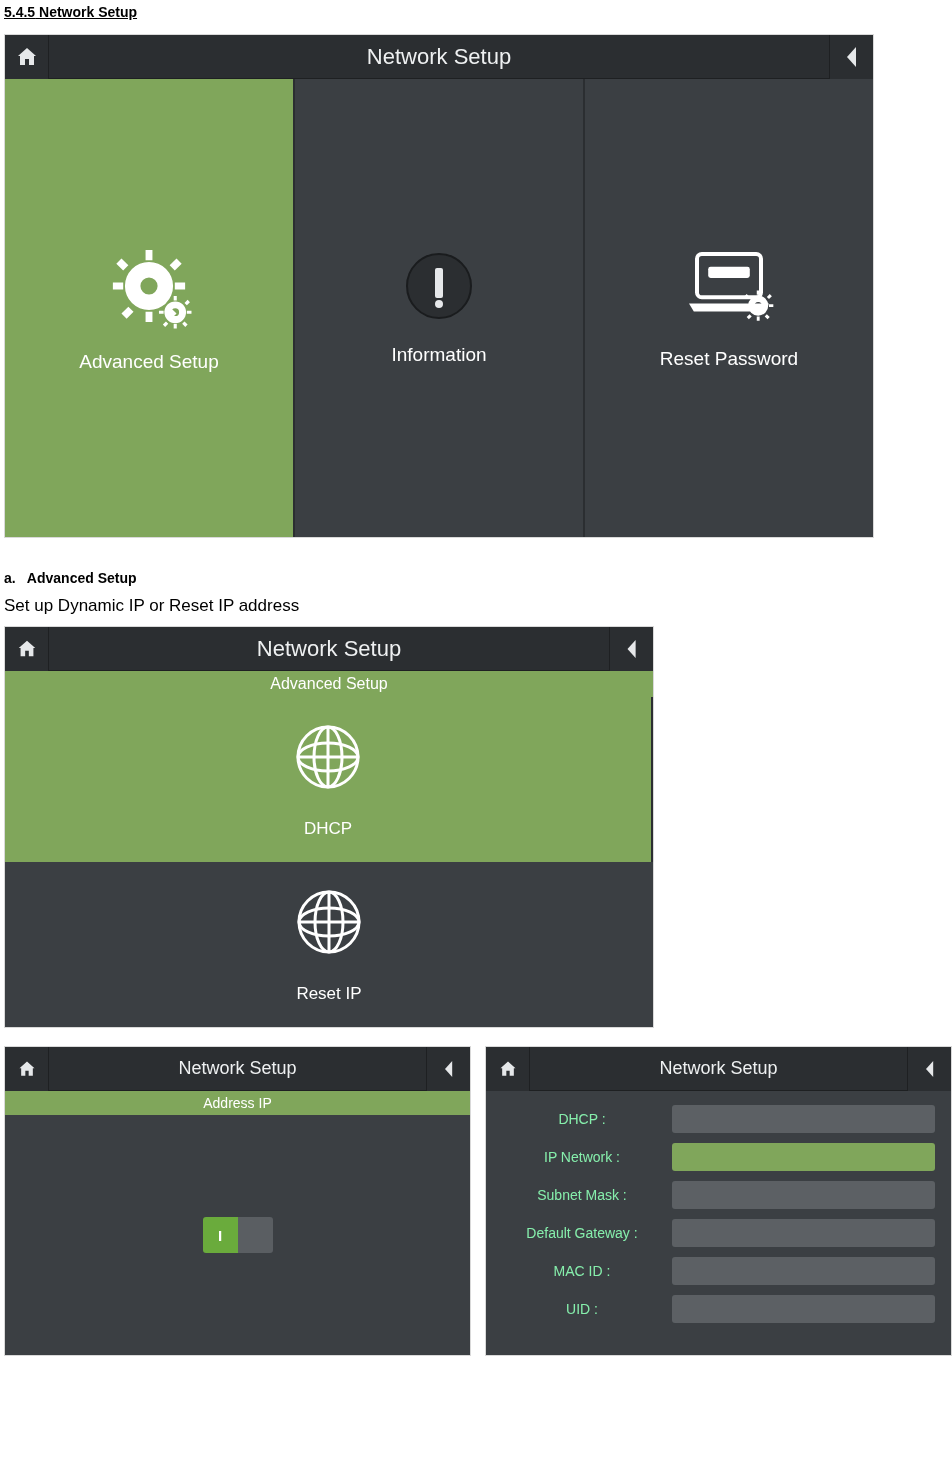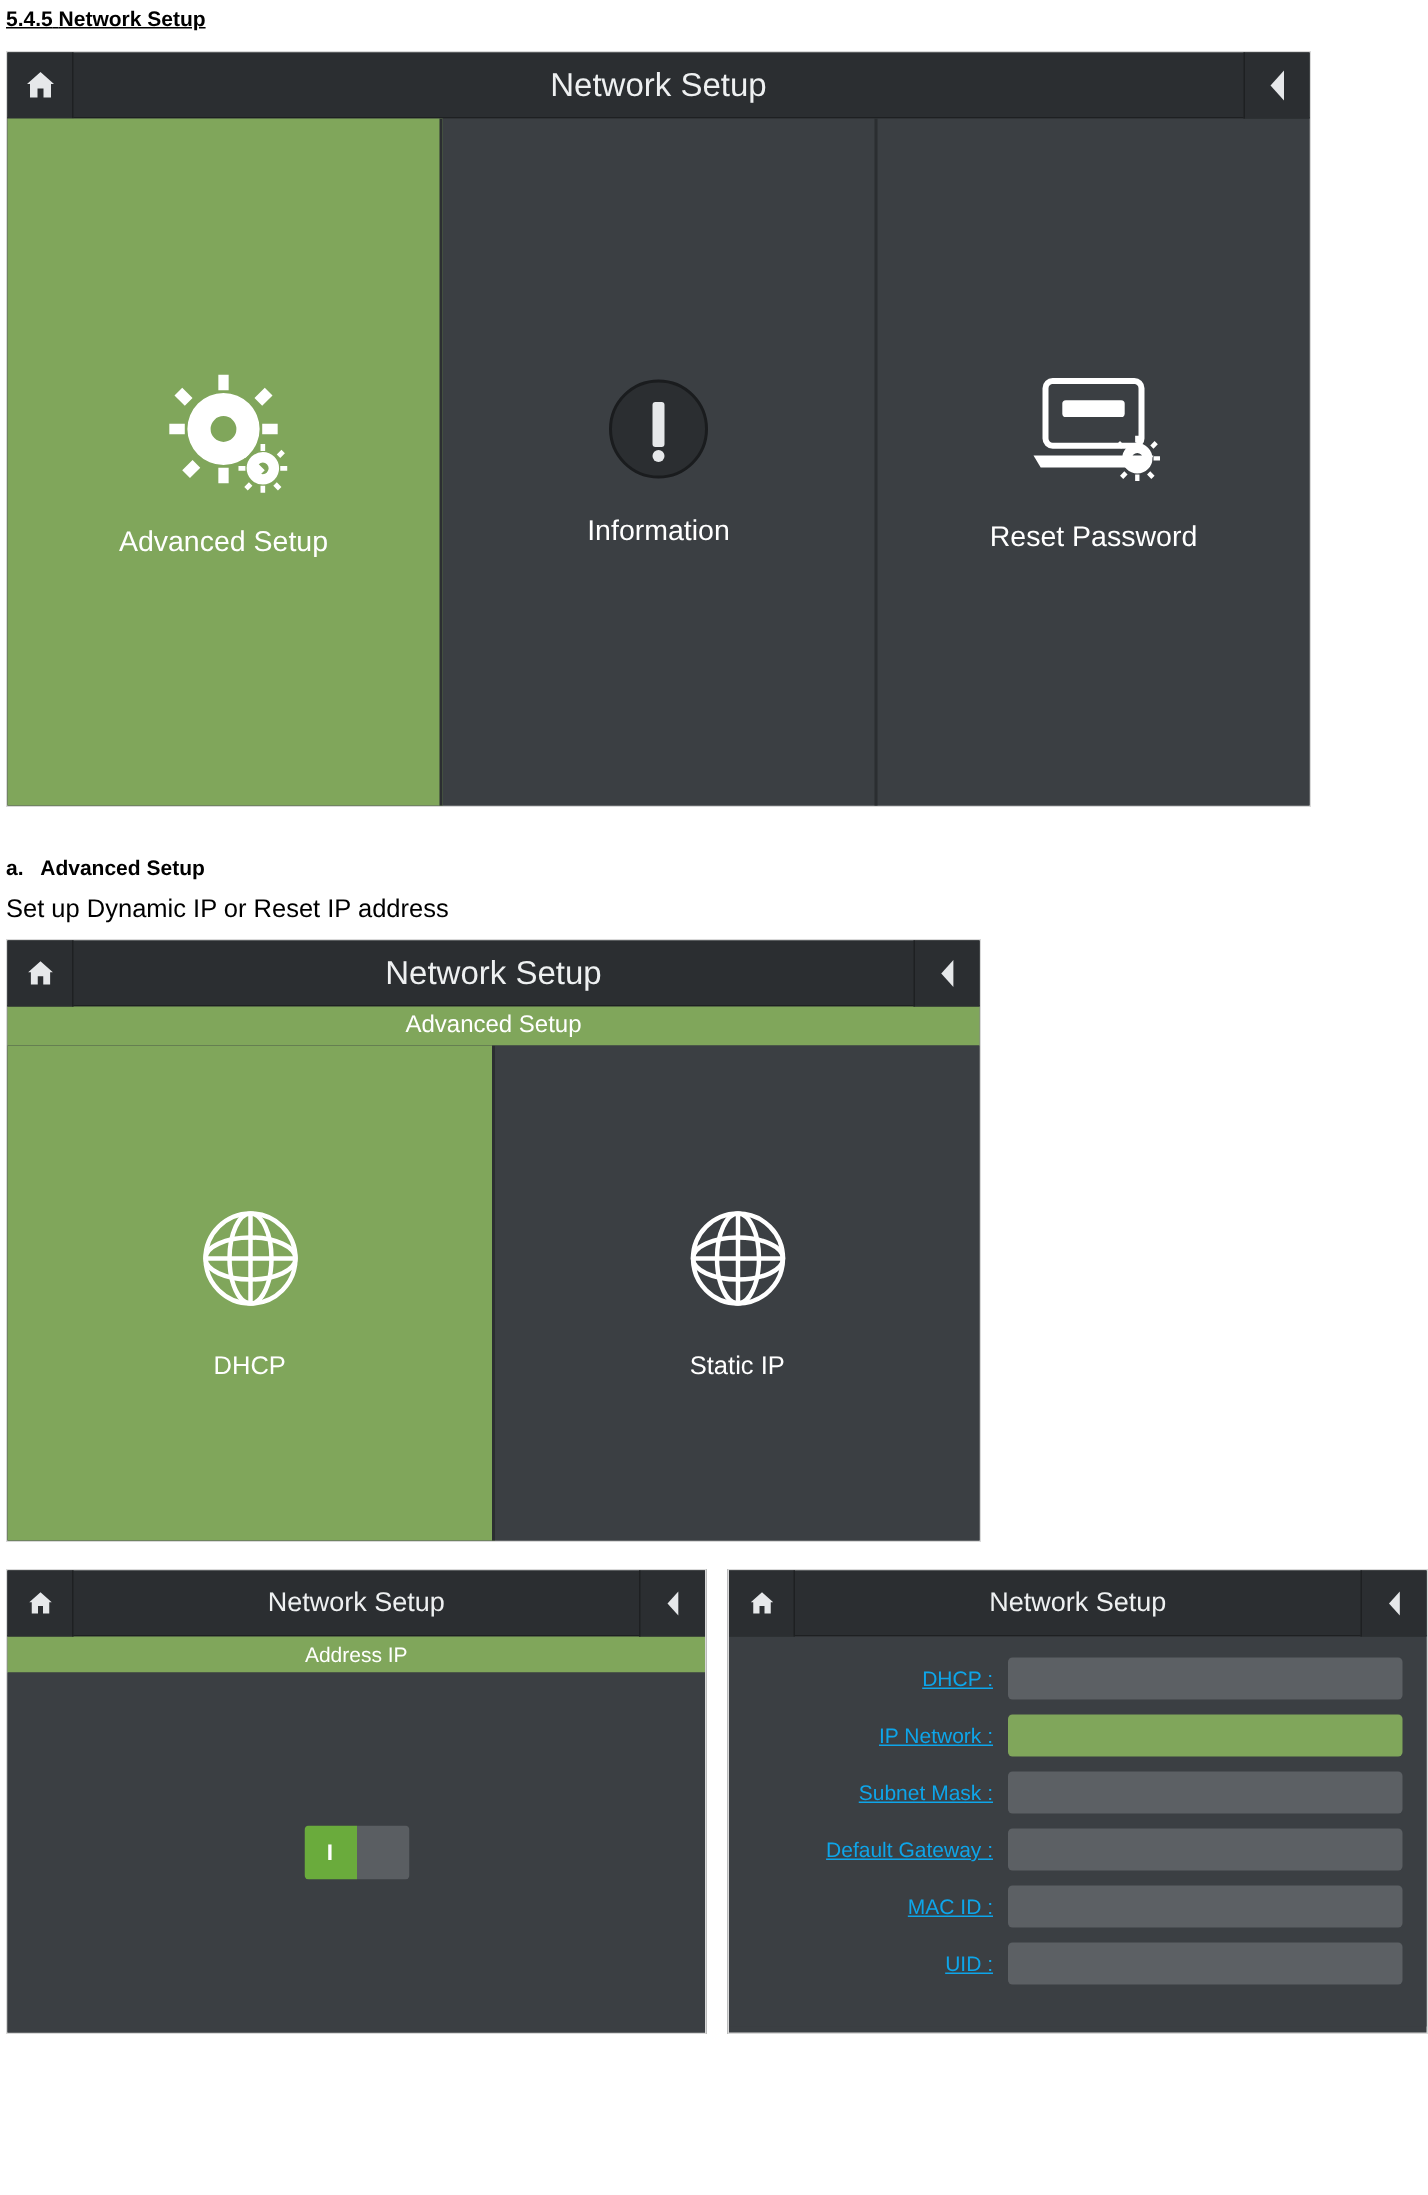--- a/index.html
+++ b/index.html
@@ -24,35 +24,35 @@
 
   
   .tiles3 { display:flex; height:458px; }
   .tile { flex:1; display:flex; flex-direction:column; align-items:center; justify-content:center; gap:22px; border-right:2px solid #2b2e31; color:#fff; font-size:19px; }
   .tile:last-child { border-right:none; }
   .tile.active { background:#80a65b; }
   .tile-label { font-weight:400; }
 
   
   .panel.mid { width: 650px; }
-  .tiles2 { display:flex; height:330px; }
+  .tiles2 { display:flex; height:330px;flex-direction:column; }
   .tile2 { flex:1; display:flex; flex-direction:column; align-items:center; justify-content:center; gap:26px; border-right:2px solid #2b2e31; color:#fff; font-size:17px; }
   .tile2:last-child{border-right:none;}
   .tile2.active { background:#80a65b; }
 
   
   .toggle-body { height:240px; display:flex; align-items:center; justify-content:center; }
   .toggle { width:70px; height:36px; display:flex; border-radius:3px; overflow:hidden; }
   .toggle .on { flex:1; background:#6aab3c; color:#fff; display:flex;align-items:center;justify-content:center; font-weight:bold; font-size:15px;}
   .toggle .off { flex:1; background:#5a5e62; }
 
   
   .form-body { padding:14px 16px 18px 16px; }
   .form-row { display:flex; align-items:center; gap:10px; margin-bottom:10px; }
-  .form-label { width:160px; text-align:right; color:#0ea5e9; font-size:14px;text-decoration:underline; }
+  .form-label { width:160px; text-align:center; color:#86efac; font-size:14px; }
   .form-field { flex:1; height:28px; border:none; border-radius:3px; background:#5c6064; }
   .form-field.focus { background:#80a65b; }
 
   
   svg { display:block; }
 </style>
 </head>
 <body>
 
 <div class="doc-heading-1">
@@ -168,21 +168,21 @@
       <span>
         <svg width="72" height="72" viewBox="0 0 72 72">
             <g fill="none" stroke="#fff" stroke-width="3">
               <circle cx="36" cy="36" r="30"></circle>
               <ellipse cx="36" cy="36" rx="30" ry="14"></ellipse>
               <ellipse cx="36" cy="36" rx="14" ry="30"></ellipse>
               <path d="M36 6v60M6 36h60"></path>
             </g>
           </svg>
       </span>
-      <div class="tile-label">Static IP</div>
+      <div class="tile-label">Reset IP</div>
     </div>
   </div>
 </div>
 
 <div class="row2">
 
   <div class="panel small">
     <div class="panel-header">
       <div class="home-btn">
         <span>

